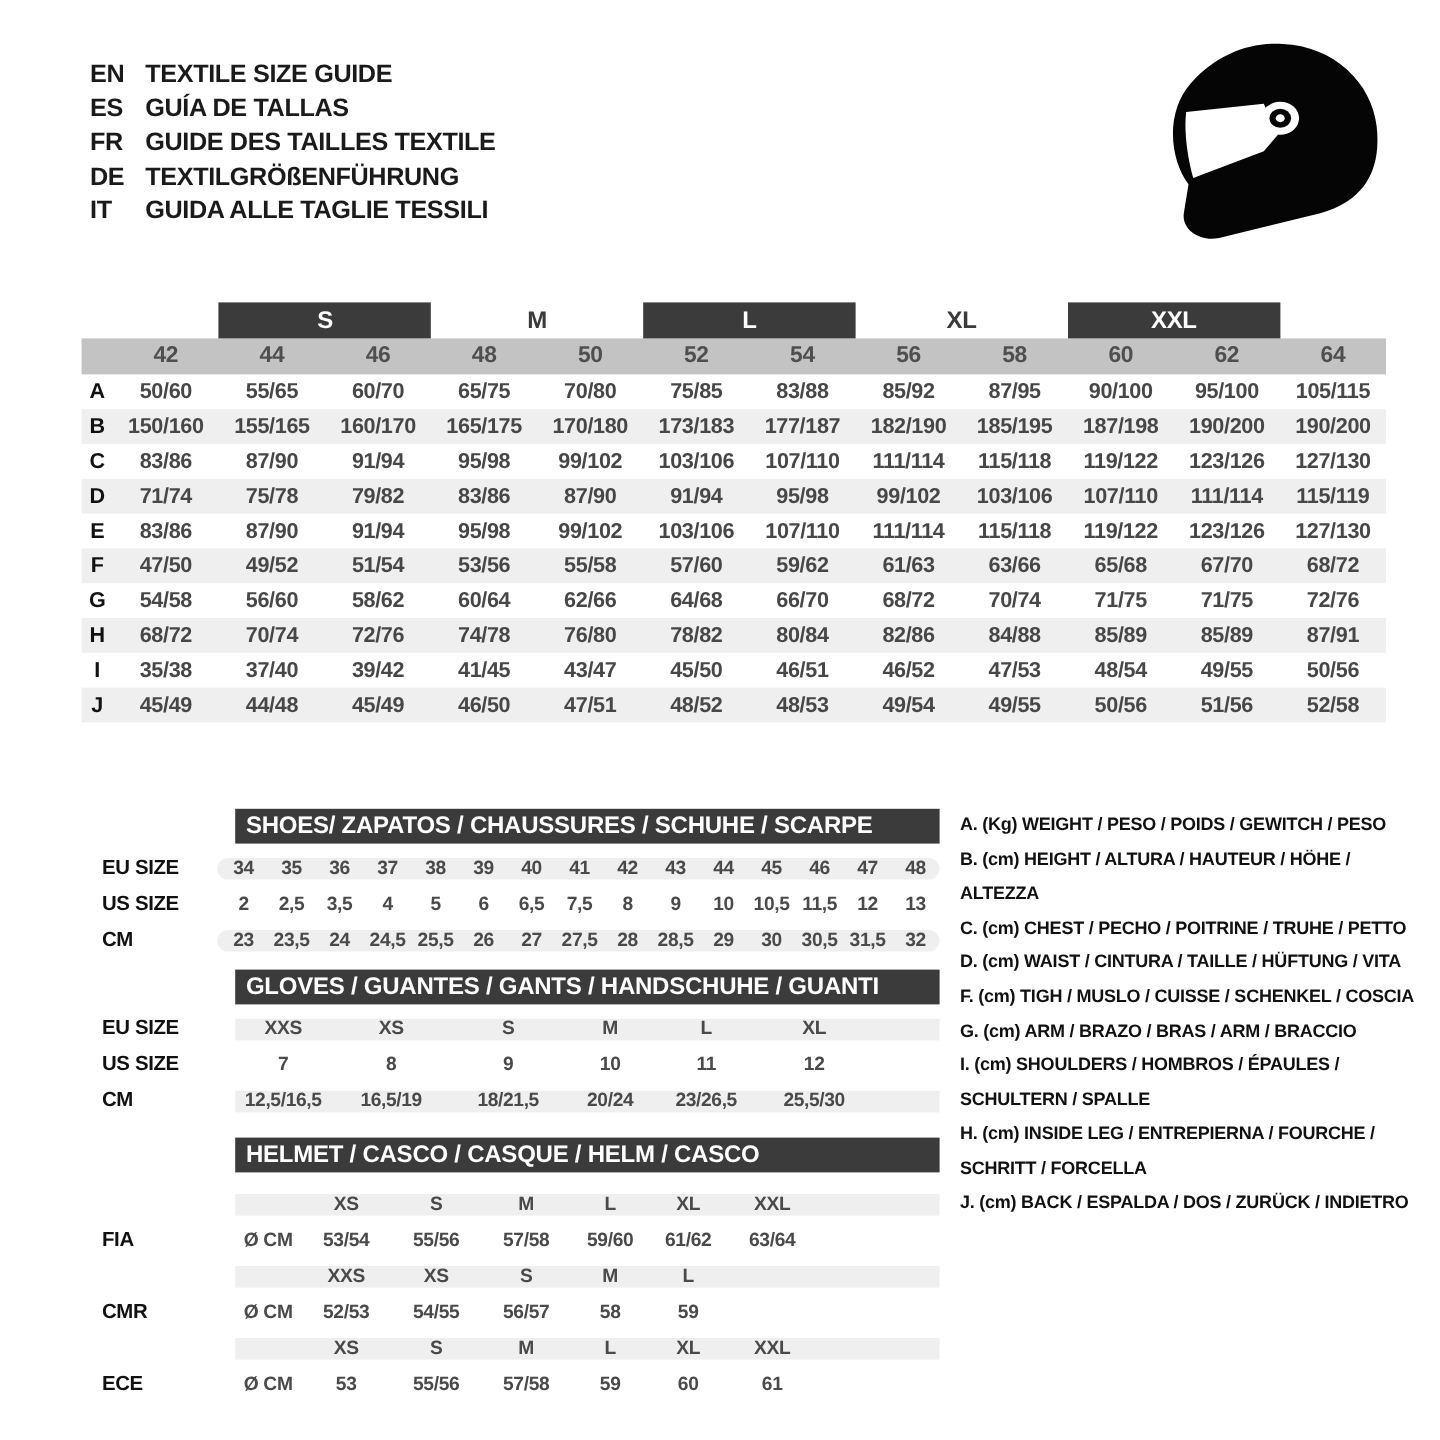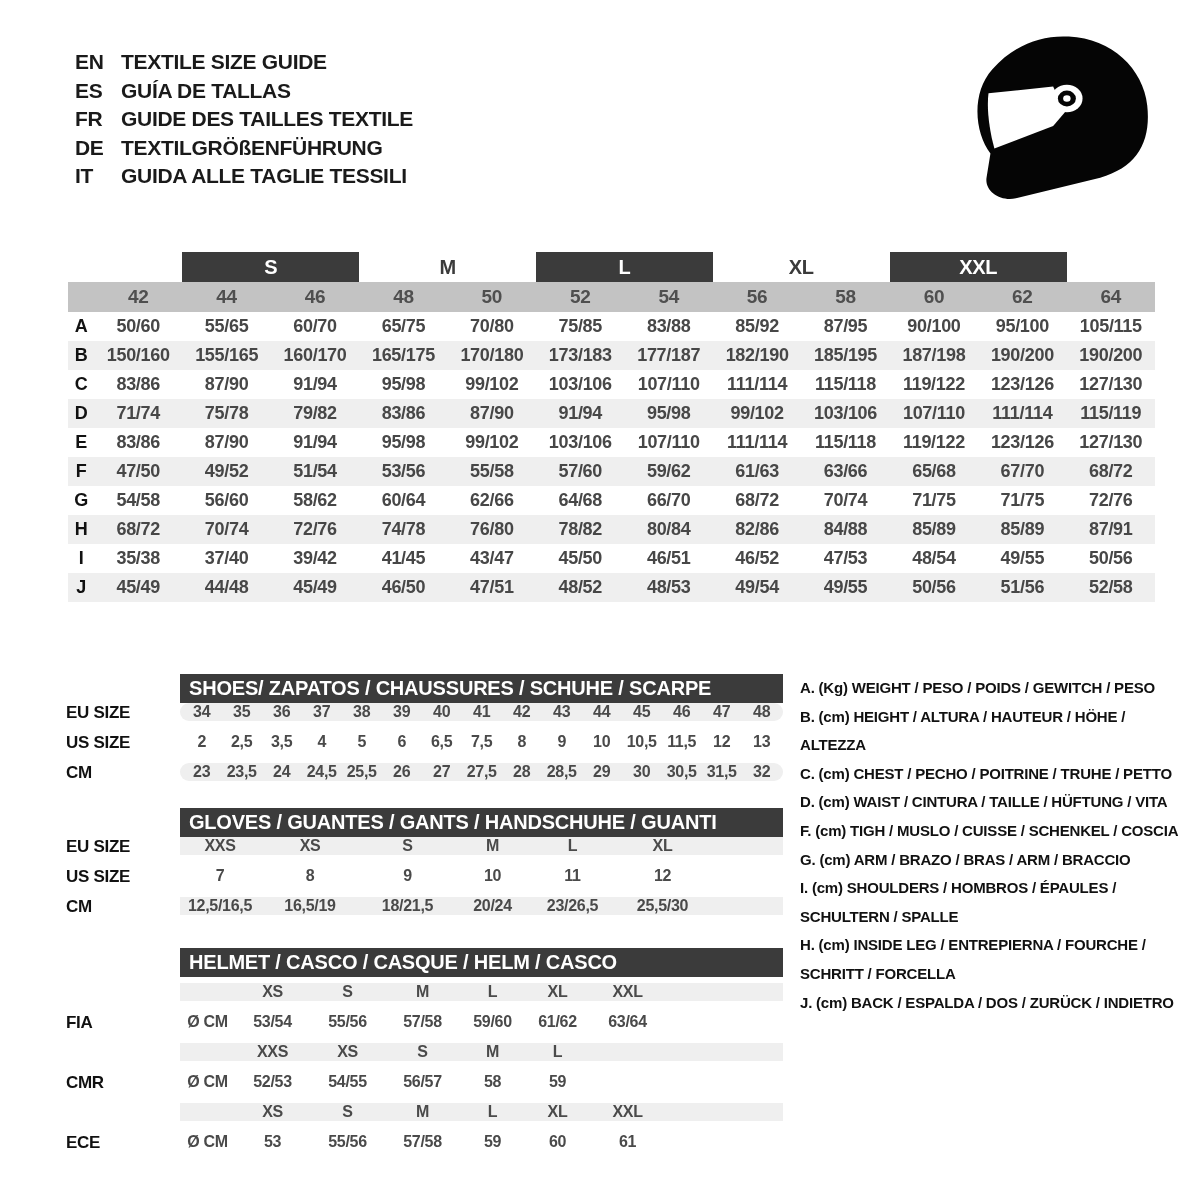--- a/index.html
+++ b/index.html
@@ -25,27 +25,27 @@
   .trow{height:29px;}
   .trow.alt{background:#efefef;}
   .val{font-size:18px;color:#474747;}
   .rlabel{font-size:18px;color:#111111;}
 
   
   .strip{position:absolute;left:65px;width:718px;}
   #shoesTable{top:674px;}
   #glovesTable{top:808px;}
   #helmetTable{top:948px;}
-  .strip-row{display:flex;height:30px;align-items:flex-start;}
+  .strip-row{display:flex;height:30px;align-items:flex-end;}
   .bar-row{height:29px;}
   .bar-row .bar{width:603px;height:29px;background:#3b3b3b;color:#ffffff;font-size:20px;
                 line-height:29px;padding-left:9px;box-sizing:border-box;letter-spacing:-0.2px;}
   #helmetTable .bar-row{margin-bottom:6px;}
   .side-label{width:115px;display:flex;align-items:center;font-size:17px;color:#111111;
-              letter-spacing:-0.3px;padding-left:1px;box-sizing:border-box;}
+              letter-spacing:-0.3px;padding-left:1px;box-sizing:border-box;margin-left:19px;}
   .cells{width:603px;display:grid;align-items:center;}
   .shaded{background:#efefef;}
   .val2{font-size:16px;color:#4a4a4a;text-align:center;letter-spacing:-0.3px;}
   .gshoes{grid-template-columns:repeat(15,40px);padding-left:2px;border-radius:14px;}
   .ggloves{grid-template-columns:80px 100px 95px 75px 85px 95px;}
   .ghelmet{grid-template-columns:55px 75px 75px 75px 65px 65px 75px;}
 
   
   .legend{position:absolute;left:800px;top:674px;width:380px;}
   .legend-item{font-size:15px;line-height:28.6px;color:#111111;letter-spacing:-0.2px;white-space:pre-line;}

